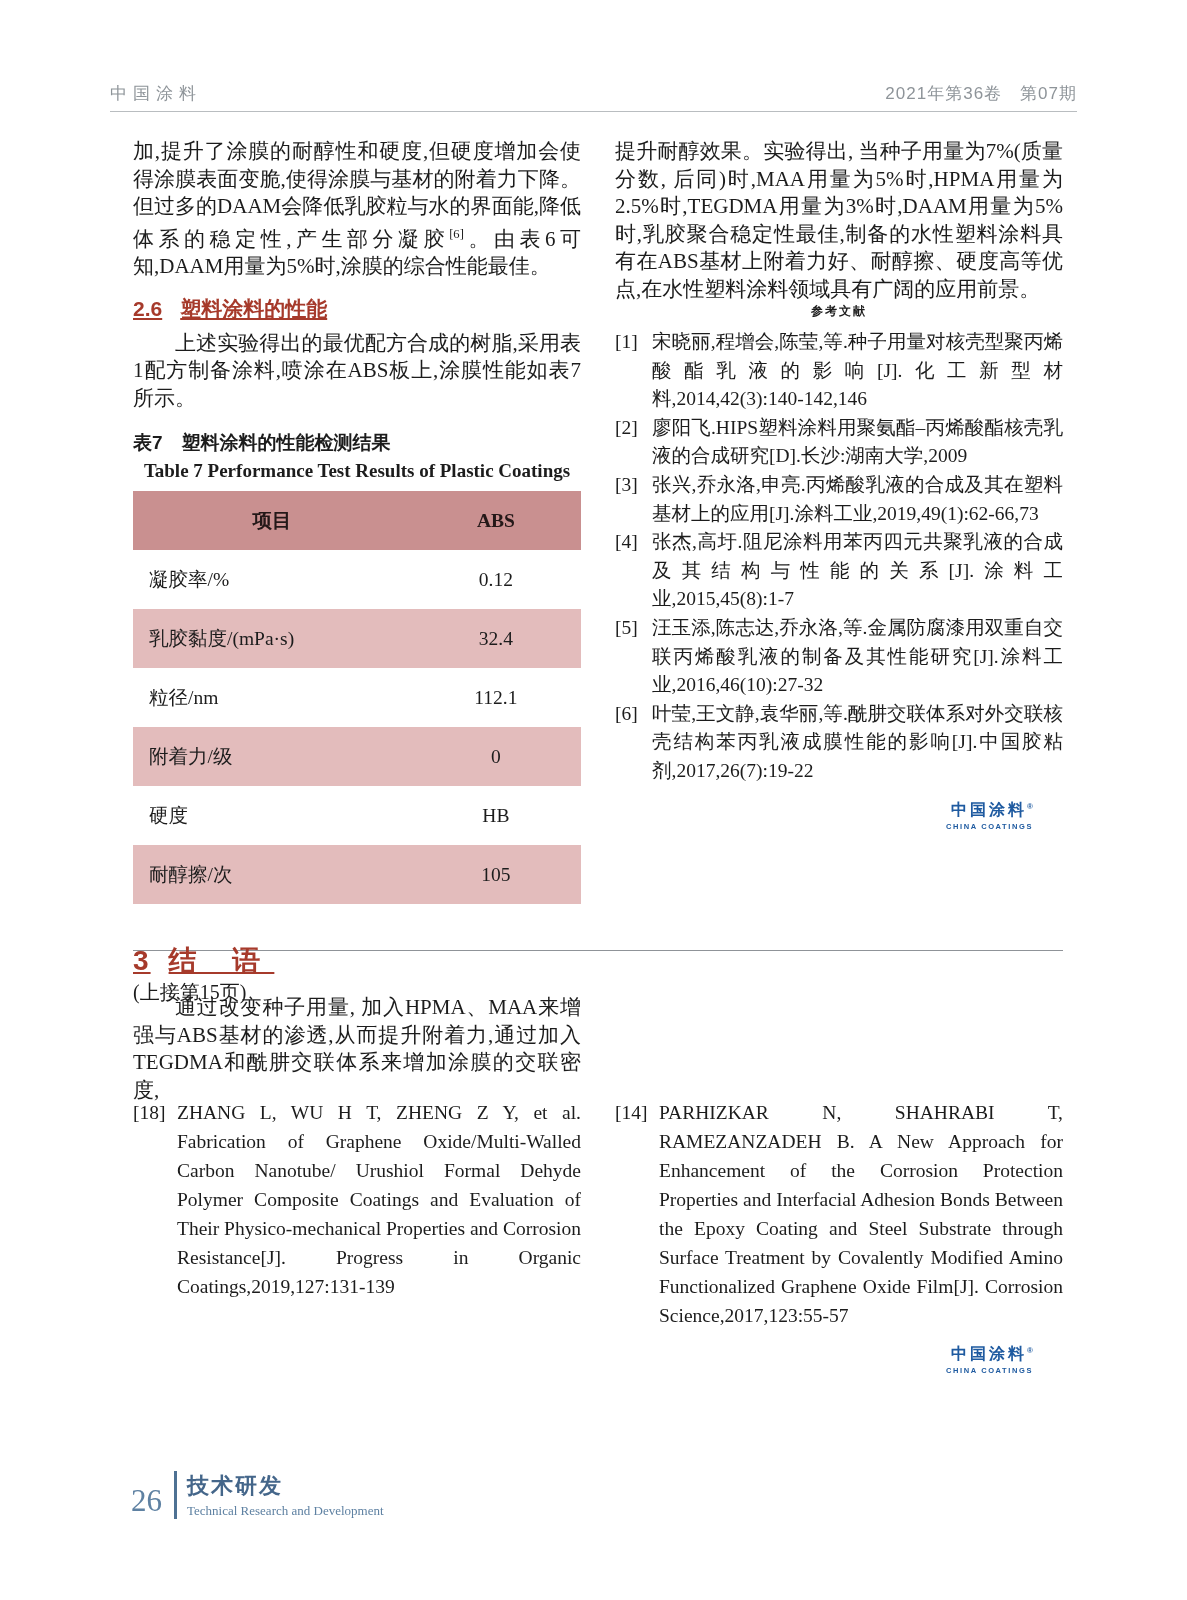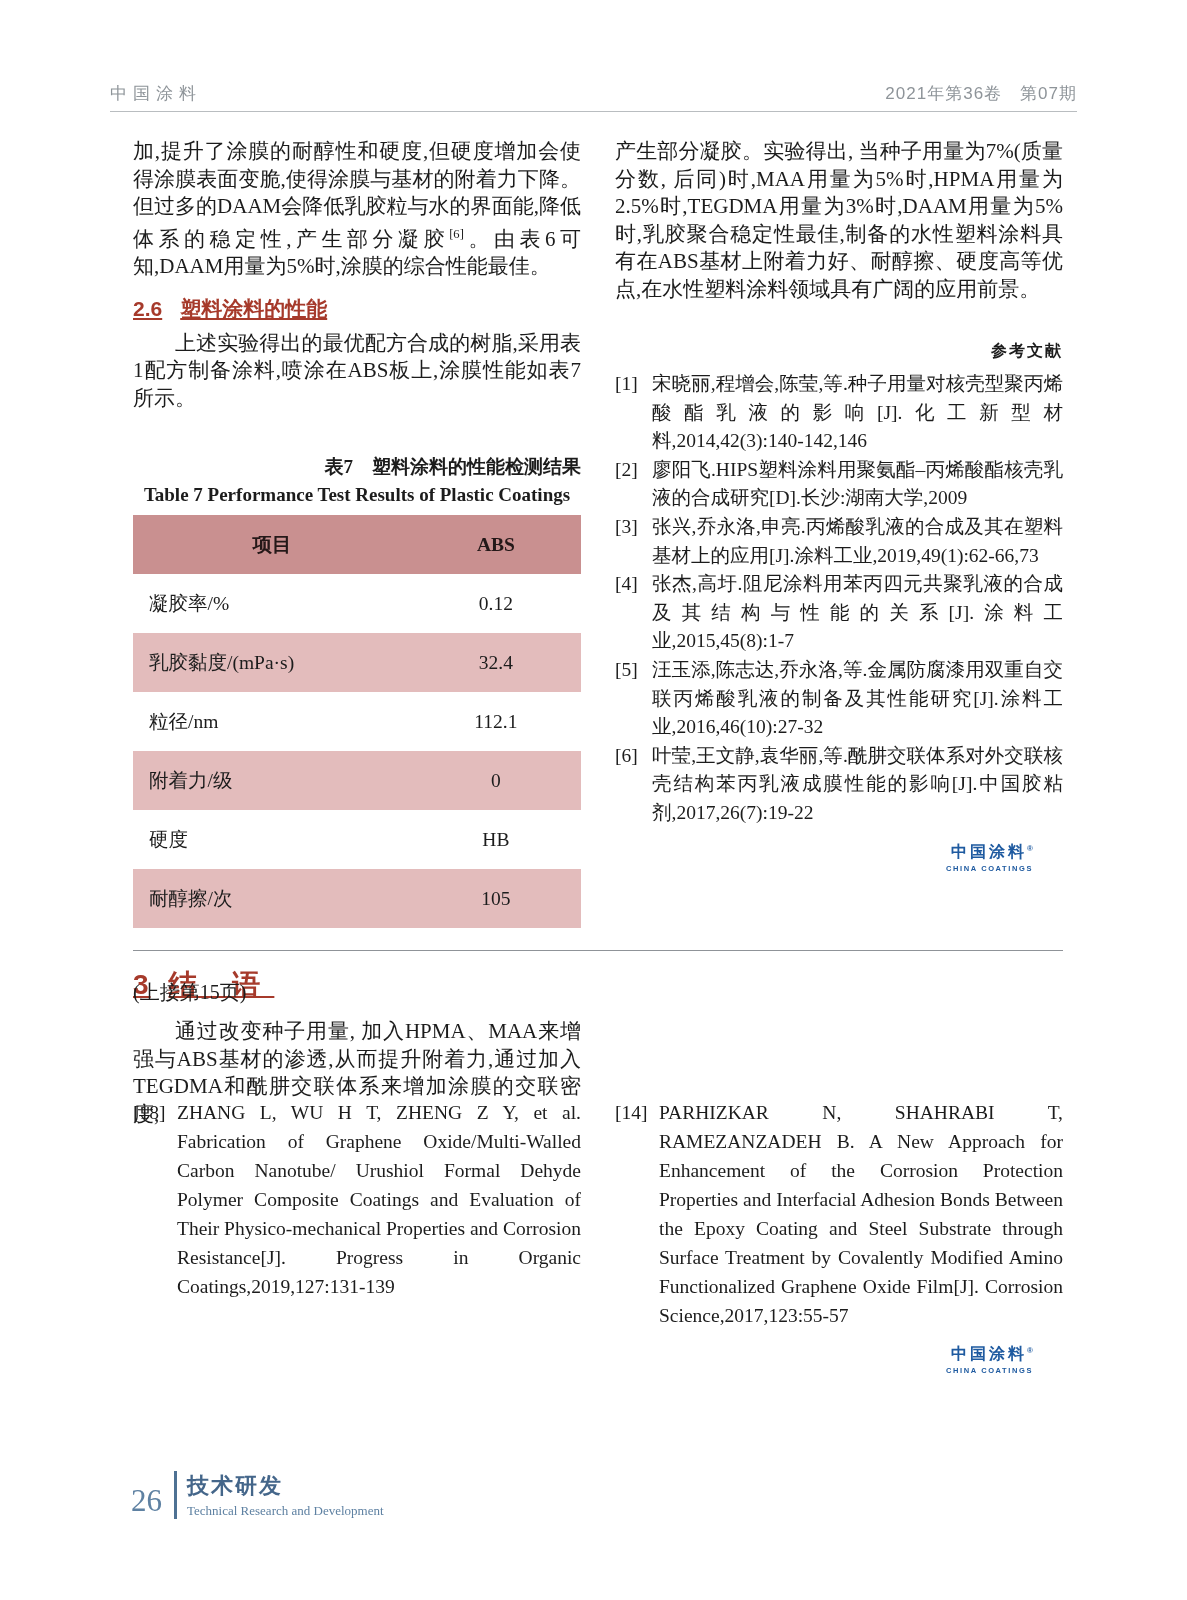--- a/index.html
+++ b/index.html
@@ -20,34 +20,34 @@
   .zh-para { font-size:21px; line-height:27.5px; text-align:justify; text-justify:inter-character; }
   .zh-para.indent { text-indent:2em; }
 
   .sec-head { font-family:"Liberation Sans",sans-serif; color:#a63a2b; font-weight:bold;text-decoration:underline; }
   .sec-head.sub { font-size:21px; margin:14px 0 7px; }
   .sec-head.big { font-size:28px; margin:38px 0 14px; letter-spacing:2px; }
   .sec-head .sec-num { margin-right:18px; }
   .sec-head .sp { letter-spacing:14px; }
 
   
-  .tbl-title-cn { margin-top:42px; text-align:right; font-weight:bold; font-size:19px;
-                  font-family:Liberation Serif, serif; }
+  .tbl-title-cn { margin-top:18px; text-align:left; font-weight:bold; font-size:19px;
+                  font-family:Liberation Sans, sans-serif; }
   .tbl-title-en { margin-top:4px; text-align:center; font-weight:bold; font-size:19px;
                   font-family:"Liberation Serif",serif; }
   table.perf { width:100%; border-collapse:collapse; margin-top:9px; font-size:19.5px; }
   table.perf th { background:#c99090; font-weight:bold; color:#241818; }
   table.perf th, table.perf td { height:41px; padding:16px; }
   table.perf td.lbl { text-align:left; padding-left:16px; width:62%; }
   table.perf th.lbl { width:62%; text-align:center; }
   table.perf td.val, table.perf th.val { text-align:center; width:38%; }
   table.perf tbody tr:nth-child(even) { background:#e3bcbc; }
 
   
-  .refs-heading { margin-top:38px; text-align:right; font-weight:bold; font-size:16px;
+  .refs-heading { text-align:center; font-weight:bold; font-size:12px;
                   font-family:"Liberation Sans",sans-serif; letter-spacing:2px; }
   .ref-list { margin-top:8px; }
   .ref-item { display:flex; font-size:19.5px; line-height:28.6px; }
   .ref-item .ref-num { flex:0 0 37px; }
   .ref-item .ref-text { flex:1; text-align:justify; }
   .ref-item.en { line-height:29px; }
   .ref-item.en .ref-num { flex:0 0 44px; }
 
   .cont-ref { margin-left:44px; font-size:19.5px; line-height:29px; text-align:justify; }
 
@@ -135,21 +135,21 @@
     </table>
 
     <div class="sec-head big">
       <span class="sec-num">3</span><span class="sp">结  语</span>
     </div>
 
     <p class="zh-para indent">通过改变种子用量, 加入HPMA、MAA来增强与ABS基材的渗透,从而提升附着力,通过加入TEGDMA和酰肼交联体系来增加涂膜的交联密度,</p>
   </div>
 
   <div class="col">
-    <p class="zh-para">产生部分凝胶。实验得出, 当种子用量为7%(质量分数, 后同)时,MAA用量为5%时,HPMA用量为2.5%时,TEGDMA用量为3%时,DAAM用量为5%时,乳胶聚合稳定性最佳,制备的水性塑料涂料具有在ABS基材上附着力好、耐醇擦、硬度高等优点,在水性塑料涂料领域具有广阔的应用前景。</p>
+    <p class="zh-para">提升耐醇效果。实验得出, 当种子用量为7%(质量分数, 后同)时,MAA用量为5%时,HPMA用量为2.5%时,TEGDMA用量为3%时,DAAM用量为5%时,乳胶聚合稳定性最佳,制备的水性塑料涂料具有在ABS基材上附着力好、耐醇擦、硬度高等优点,在水性塑料涂料领域具有广阔的应用前景。</p>
 
     <div class="refs-heading">参考文献</div>
 
     <div class="ref-list">
       <div class="ref-item">
         <span class="ref-num">[1]</span>
         <span class="ref-text">宋晓丽,程增会,陈莹,等.种子用量对核壳型聚丙烯酸酯乳液的影响[J].化工新型材料,2014,42(3):140-142,146</span>
       </div>
       <div class="ref-item">
         <span class="ref-num">[2]</span>

